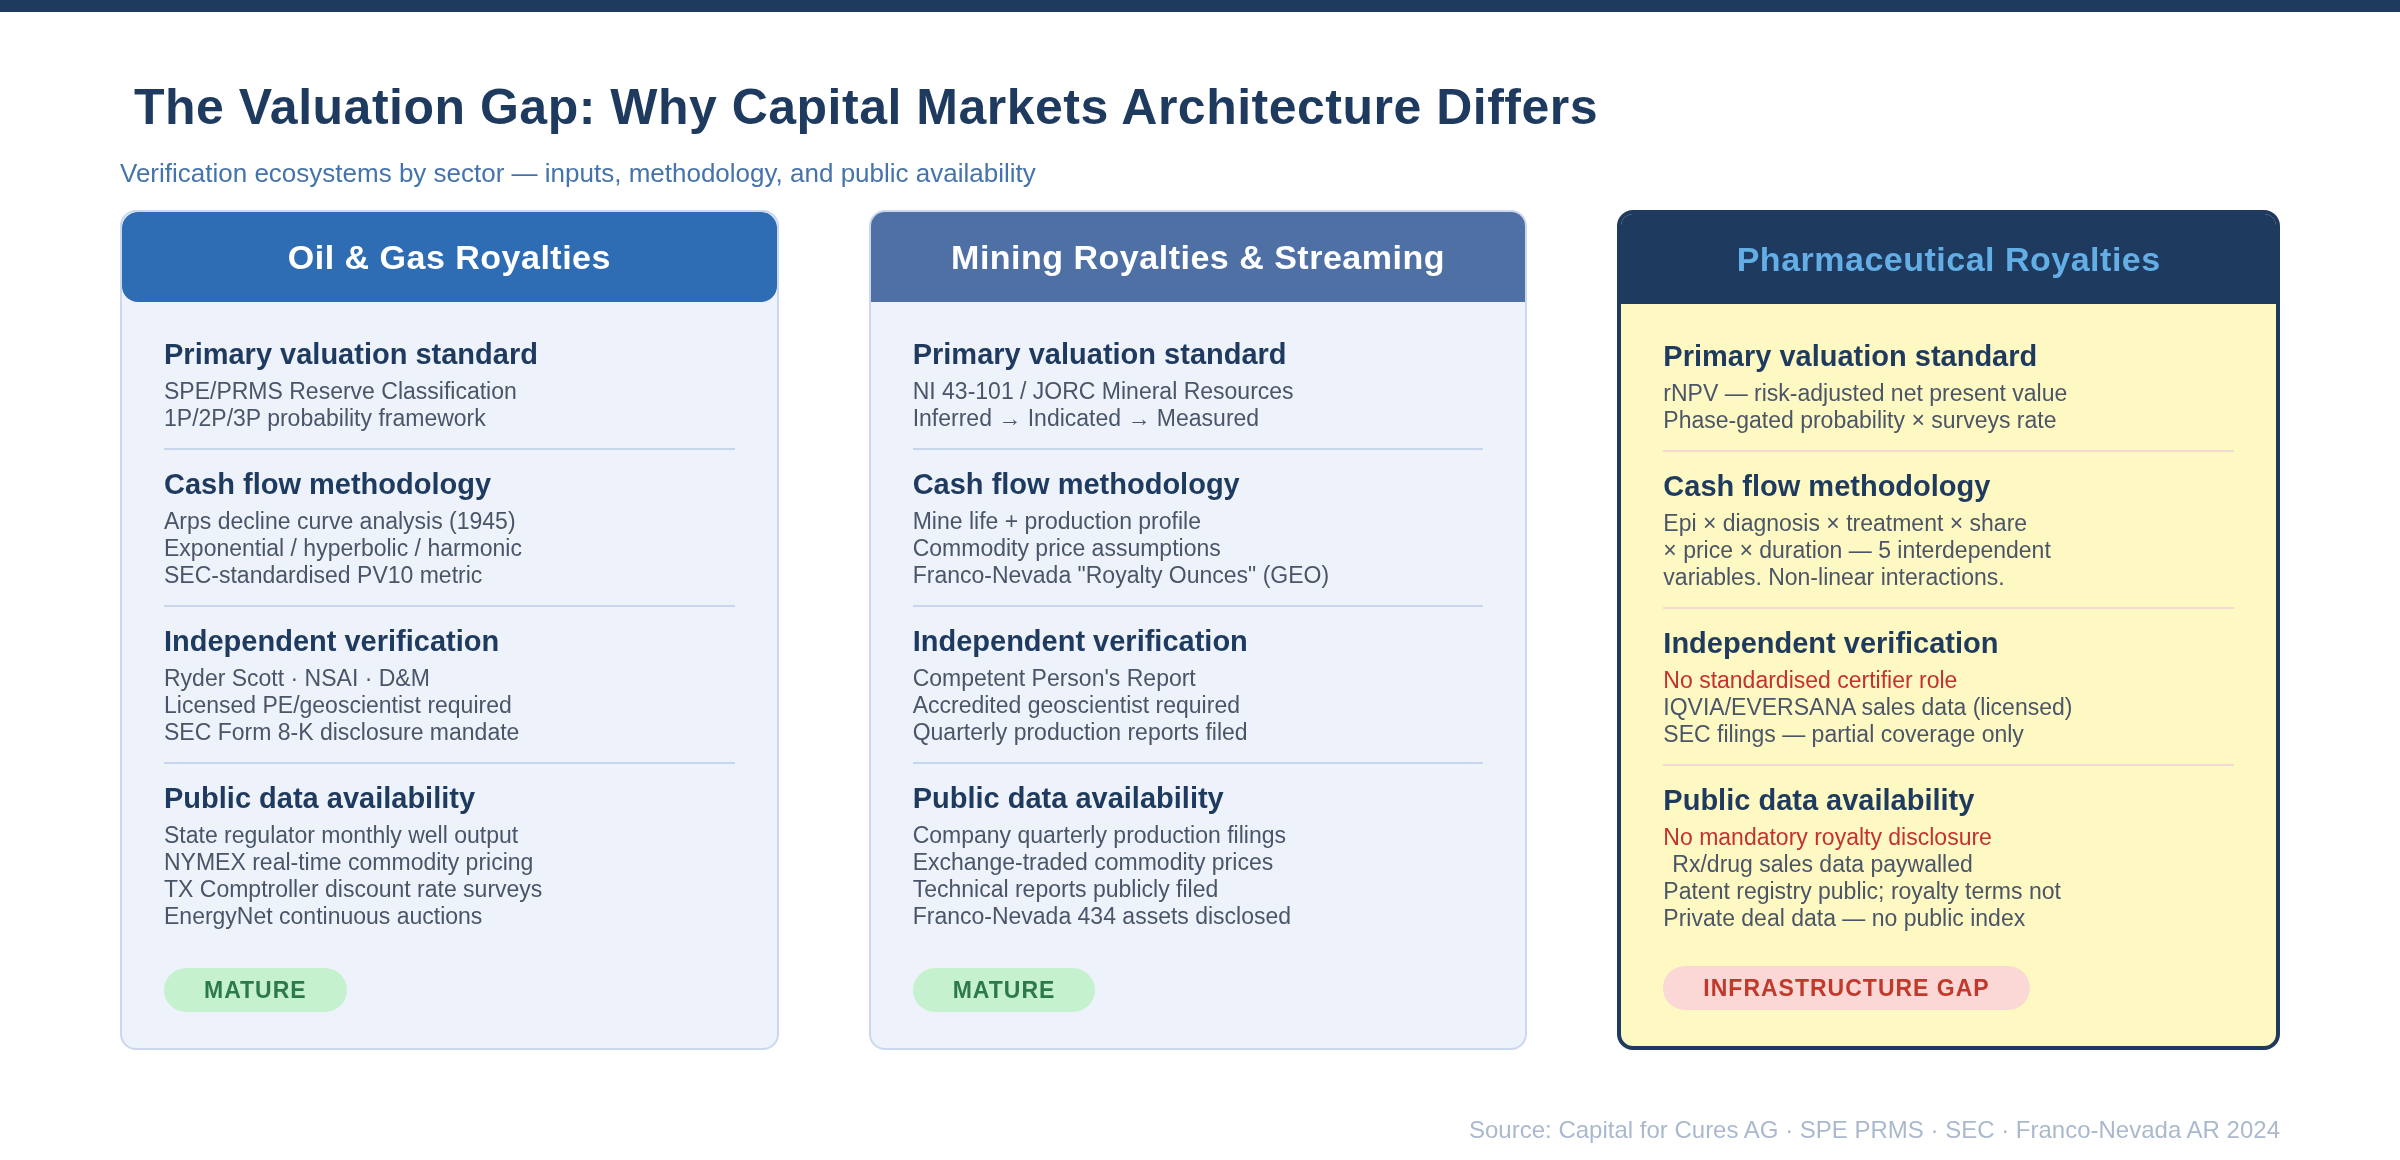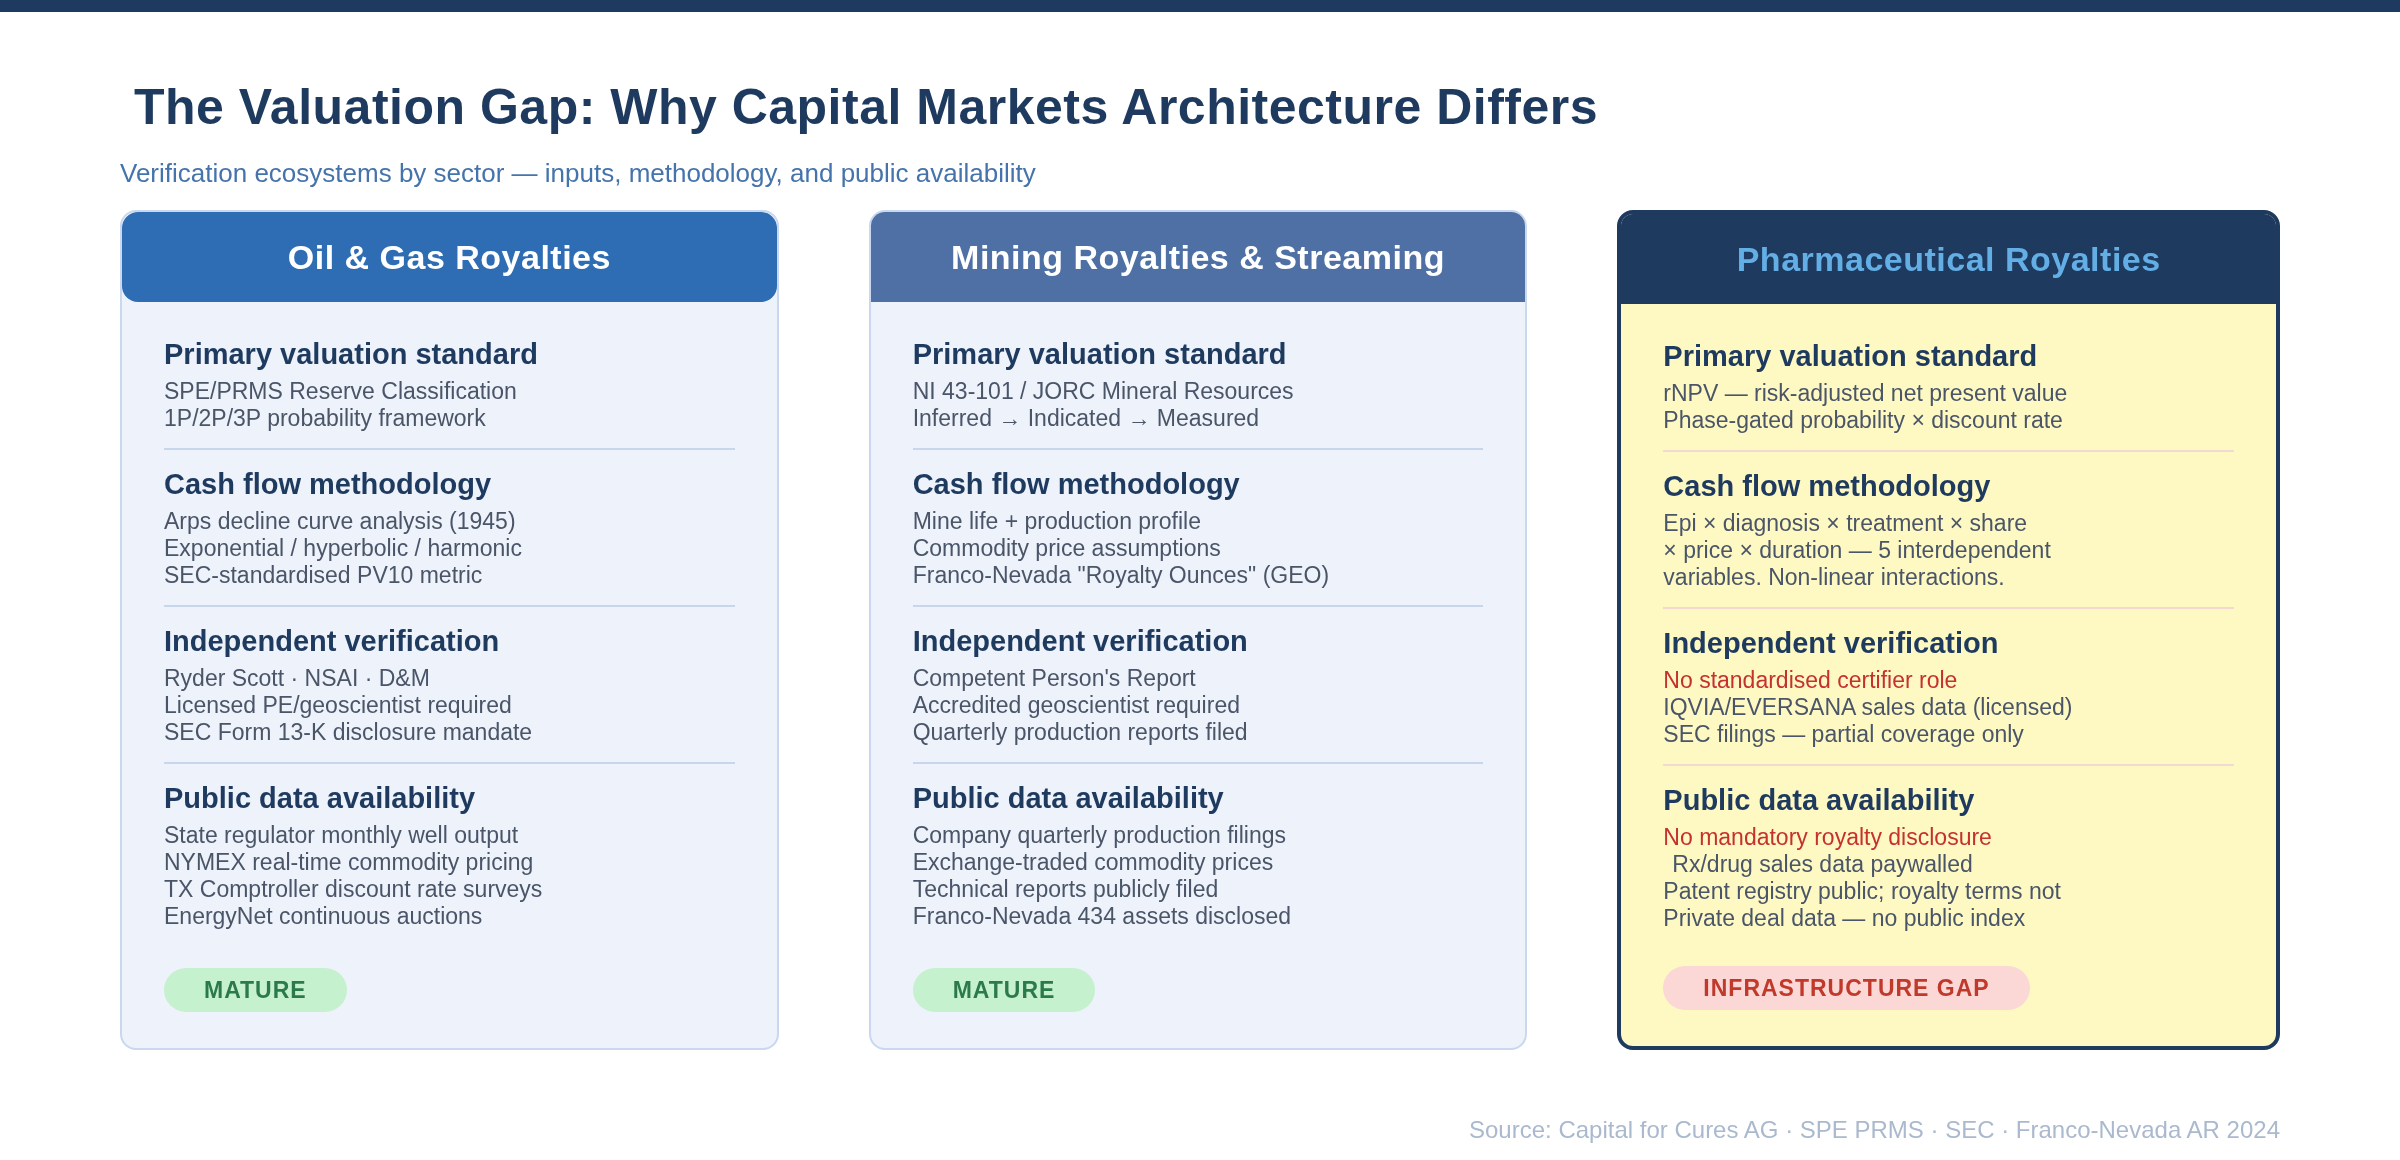--- a/index.html
+++ b/index.html
@@ -131,21 +131,21 @@
         <p class="section-item" style="color: rgb(74, 85, 104);">1P/2P/3P probability framework</p>
         <hr class="section-divider" style="border-top-color: rgb(199, 214, 236);">
         <h3 class="section-heading" style="color: rgb(30, 58, 95);">Cash flow methodology</h3>
         <p class="section-item" style="color: rgb(74, 85, 104);">Arps decline curve analysis (1945)</p>
         <p class="section-item" style="color: rgb(74, 85, 104);">Exponential / hyperbolic / harmonic</p>
         <p class="section-item" style="color: rgb(74, 85, 104);">SEC-standardised PV10 metric</p>
         <hr class="section-divider" style="border-top-color: rgb(199, 214, 236);">
         <h3 class="section-heading" style="color: rgb(30, 58, 95);">Independent verification</h3>
         <p class="section-item" style="color: rgb(74, 85, 104);">Ryder Scott · NSAI · D&amp;M</p>
         <p class="section-item" style="color: rgb(74, 85, 104);">Licensed PE/geoscientist required</p>
-        <p class="section-item" style="color: rgb(74, 85, 104);">SEC Form 13-K disclosure mandate</p>
+        <p class="section-item" style="color: rgb(74, 85, 104);">SEC Form 8-K disclosure mandate</p>
         <hr class="section-divider" style="border-top-color: rgb(199, 214, 236);">
         <h3 class="section-heading" style="color: rgb(30, 58, 95);">Public data availability</h3>
         <p class="section-item" style="color: rgb(74, 85, 104);">State regulator monthly well output</p>
         <p class="section-item" style="color: rgb(74, 85, 104);">NYMEX real-time commodity pricing</p>
         <p class="section-item" style="color: rgb(74, 85, 104);">TX Comptroller discount rate surveys</p>
         <p class="section-item" style="color: rgb(74, 85, 104);">EnergyNet continuous auctions</p>
         <span class="badge" style="background: rgb(198, 241, 206); color: rgb(44, 122, 75);">MATURE</span>
       </div>
     </div>
     <div class="card" style="background: rgb(237, 242, 251); border: 2px solid rgb(201, 216, 239);">
@@ -171,21 +171,21 @@
         <p class="section-item" style="color: rgb(74, 85, 104);">Technical reports publicly filed</p>
         <p class="section-item" style="color: rgb(74, 85, 104);">Franco-Nevada 434 assets disclosed</p>
         <span class="badge" style="background: rgb(198, 241, 206); color: rgb(44, 122, 75);">MATURE</span>
       </div>
     </div>
     <div class="card" style="background: #fef9c3; border: 4px solid rgb(30, 58, 95);">
       <div class="card-header" style="background: rgb(30, 58, 95); color: rgb(100, 174, 230);">Pharmaceutical Royalties</div>
       <div class="card-body">
         <h3 class="section-heading" style="color: rgb(30, 58, 95);">Primary valuation standard</h3>
         <p class="section-item" style="color: rgb(74, 85, 104);">rNPV — risk-adjusted net present value</p>
-        <p class="section-item" style="color: rgb(74, 85, 104);">Phase-gated probability × discount rate</p>
+        <p class="section-item" style="color: rgb(74, 85, 104);">Phase-gated probability × surveys rate</p>
         <hr class="section-divider" style="border-top-color: rgb(243, 216, 211);">
         <h3 class="section-heading" style="color: rgb(30, 58, 95);">Cash flow methodology</h3>
         <p class="section-item" style="color: rgb(74, 85, 104);">Epi × diagnosis × treatment × share</p>
         <p class="section-item" style="color: rgb(74, 85, 104);">× price × duration — 5 interdependent</p>
         <p class="section-item" style="color: rgb(74, 85, 104);">variables. Non-linear interactions.</p>
         <hr class="section-divider" style="border-top-color: rgb(243, 216, 211);">
         <h3 class="section-heading" style="color: rgb(30, 58, 95);">Independent verification</h3>
         <p class="section-item" style="color: rgb(197, 48, 48);">No standardised certifier role</p>
         <p class="section-item" style="color: rgb(74, 85, 104);">IQVIA/EVERSANA sales data (licensed)</p>
         <p class="section-item" style="color: rgb(74, 85, 104);">SEC filings — partial coverage only</p>

